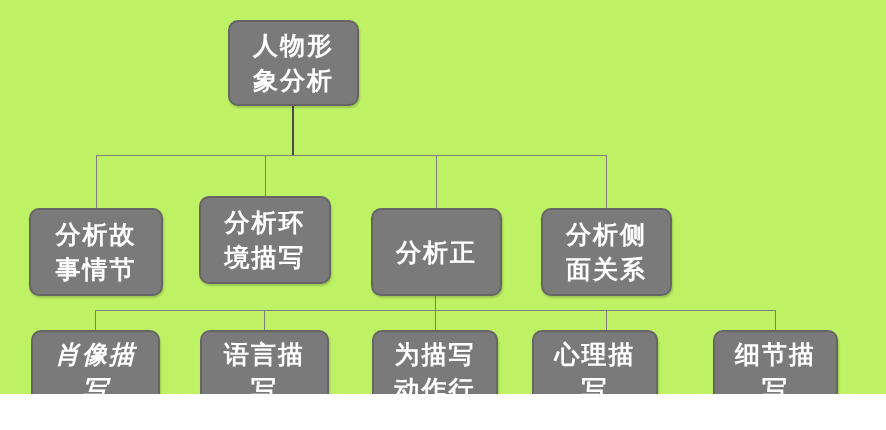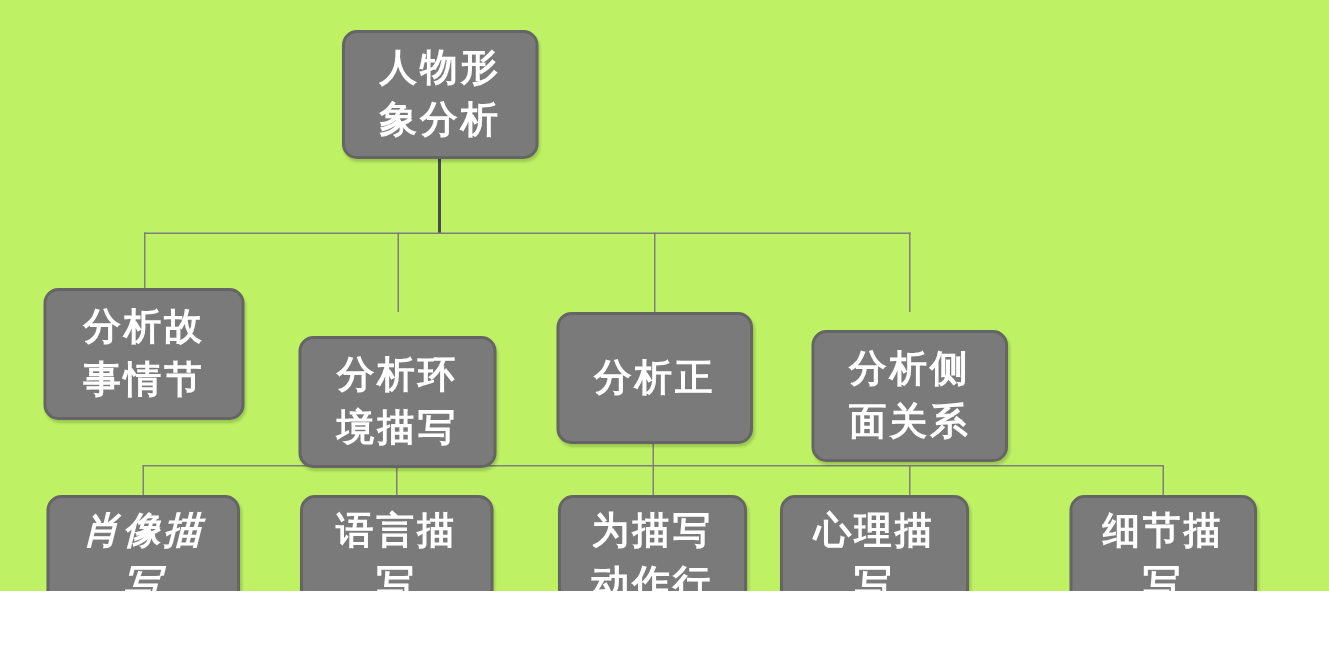--- a/index.html
+++ b/index.html
@@ -62,49 +62,49 @@
   <div class="line" style="left:95px; top:310px; width:1px; height:20px;"></div>
   <div class="line" style="left:264px; top:310px; width:1px; height:20px;"></div>
   <div class="line" style="left:606px; top:310px; width:1px; height:20px;"></div>
   <div class="line" style="left:775px; top:310px; width:1px; height:20px;"></div>
 
   <div class="node" style="left:228px; top:20px; width:131px; height:86px;">
     <span class="nline">人物形</span>
     <span class="nline">象分析</span>
   </div>
 
-  <div class="node" style="left:29px; top:192px; width:134px; height:88px;">
+  <div class="node" style="left:29px; top:208px; width:134px; height:88px;">
     <span class="nline">分析故</span>
     <span class="nline">事情节</span>
   </div>
-  <div class="node" style="left:199px; top:224px; width:132px; height:88px;">
+  <div class="node" style="left:199px; top:196px; width:132px; height:88px;">
     <span class="nline">分析环</span>
     <span class="nline">境描写</span>
   </div>
   <div class="node" style="left:371px; top:208px; width:131px; height:88px;">
     <span class="nline">分析正</span>
   </div>
-  <div class="node" style="left:541px; top:208px; width:131px; height:88px;margin-top:12px;">
+  <div class="node" style="left:541px; top:208px; width:131px; height:88px;">
     <span class="nline">分析侧</span>
     <span class="nline">面关系</span>
   </div>
 
   <div class="node" style="left:31px; top:330px; width:129px; height:83px;font-style:italic;">
     <span class="nline">肖像描</span>
     <span class="nline">写</span>
   </div>
   <div class="node" style="left:200px; top:330px; width:129px; height:83px;border-radius:10px;">
     <span class="nline">语言描</span>
     <span class="nline">写</span>
   </div>
   <div class="node" style="left:372px; top:330px; width:126px; height:83px;">
     <span class="nline">为描写</span>
     <span class="nline">动作行</span>
   </div>
-  <div class="node" style="left:520px; top:330px; width:126px; height:83px;">
+  <div class="node" style="left:532px; top:330px; width:126px; height:83px;">
     <span class="nline">心理描</span>
     <span class="nline">写</span>
   </div>
   <div class="node" style="left:713px; top:330px; width:125px; height:83px;">
     <span class="nline">细节描</span>
     <span class="nline">写</span>
   </div>
 
 </div>
 

